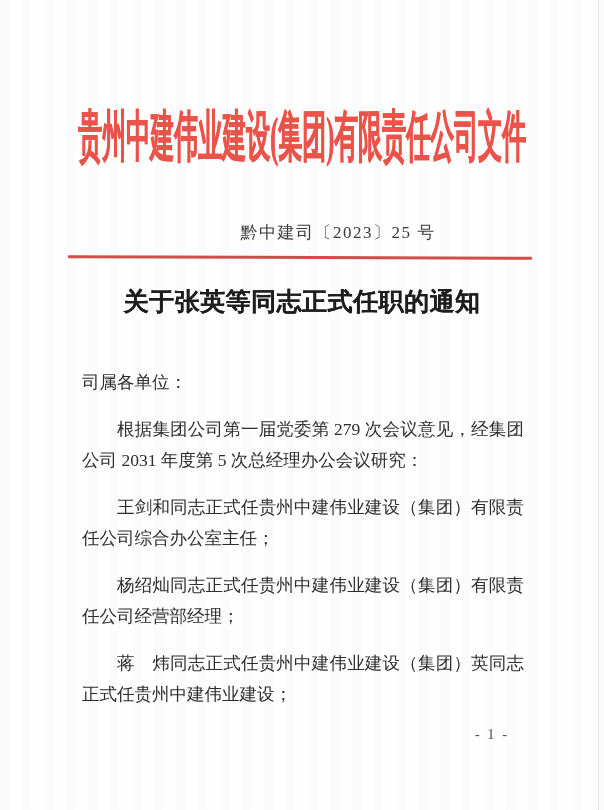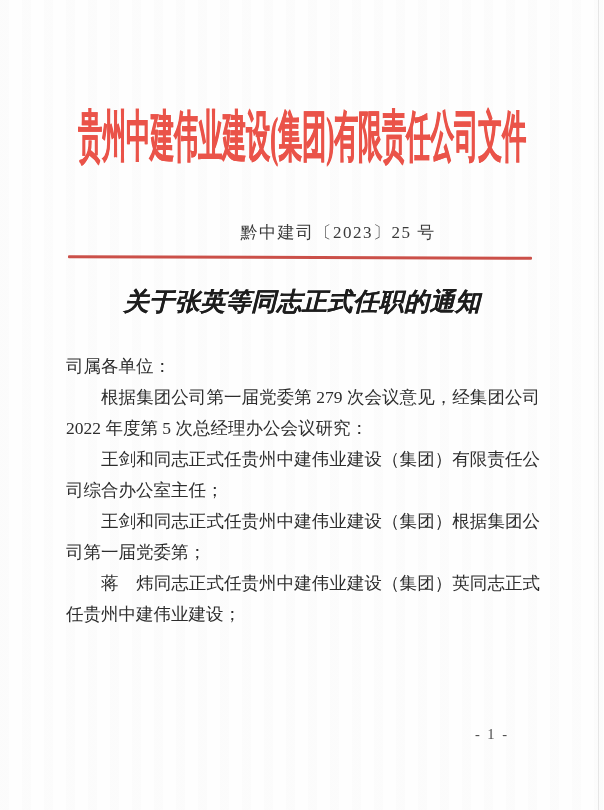--- a/index.html
+++ b/index.html
@@ -80,35 +80,34 @@
     position: absolute;
     top: 285px;
     left: 0;
     width: 100%;
     text-align: center;
     font-size: 25px;
     font-weight: bold;
     letter-spacing: 0.5px;
     color: #1d1d1d;
     text-shadow: 0.3px 0 0 #1d1d1d;
-    font-style: italic;
   }
   
   .doc-body {
     position: absolute;
     top: 351px;
     left: 66px;
     width: 474px;
     font-size: 17.5px;
     line-height: 31px;
     color: #2d2d2d;
     text-align: justify;
   }
   .doc-body p {
-    margin: 0;
+    margin: 16px;
     padding: 0;
   }
   .doc-body p.indent {
     text-indent: 2em;
   }
   
   .page-number {
     position: absolute;
     top: 726px;
     left: 462px;
@@ -132,21 +131,21 @@
   </div>
 
   <div class="doc-number">黔中建司〔2023〕25 号</div>
 
   <div class="red-rule"></div>
 
   <div class="doc-title">关于张英等同志正式任职的通知</div>
 
   <div class="doc-body">
     <p>司属各单位：</p>
-    <p class="indent">根据集团公司第一届党委第 279 次会议意见，经集团公司 2022 年度第 5 次总经理办公会议研究：</p>
+    <p class="indent">根据集团公司第一届党委第 279 次会议意见，经集团公司 2031 年度第 5 次总经理办公会议研究：</p>
     <p class="indent">王剑和同志正式任贵州中建伟业建设（集团）有限责任公司综合办公室主任；</p>
-    <p class="indent">王剑和同志正式任贵州中建伟业建设（集团）根据集团公司第一届党委第；</p>
+    <p class="indent">杨绍灿同志正式任贵州中建伟业建设（集团）有限责任公司经营部经理；</p>
     <p class="indent">蒋　炜同志正式任贵州中建伟业建设（集团）英同志正式任贵州中建伟业建设；</p>
   </div>
 
   <div class="page-number">- 1 -</div>
 
 </div>
 
 </body></html>

